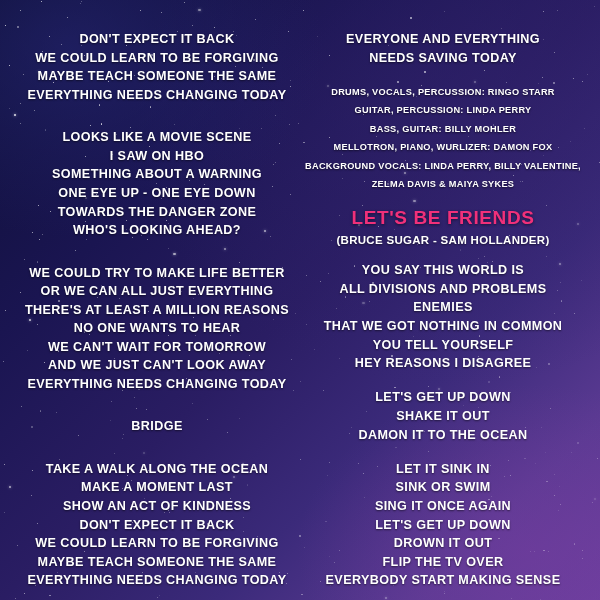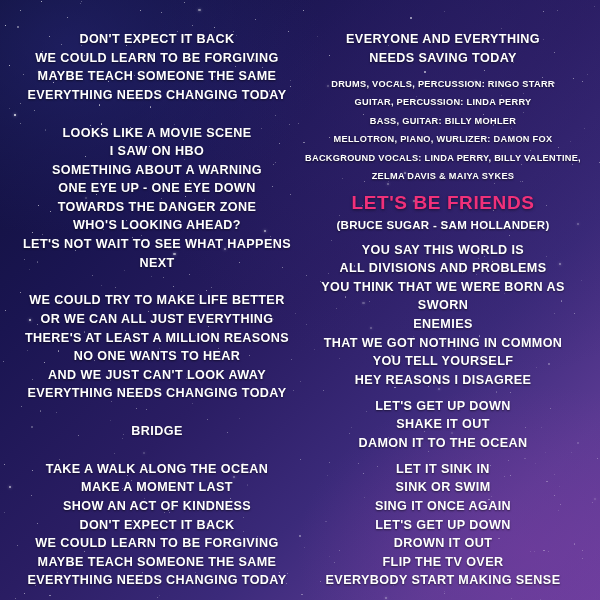--- a/index.html
+++ b/index.html
@@ -522,30 +522,30 @@
 
       <div class="gap-l"></div>
 
       <div class="block lyric">
         <span class="line">LOOKS LIKE A MOVIE SCENE</span>
         <span class="line">I SAW ON HBO</span>
         <span class="line">SOMETHING ABOUT A WARNING</span>
         <span class="line">ONE EYE UP - ONE EYE DOWN</span>
         <span class="line">TOWARDS THE DANGER ZONE</span>
         <span class="line">WHO'S LOOKING AHEAD?</span>
-        <span class="line">LET'S NOT WAIT TO SEE WHAT HAPPENS NEXT</span>
       </div>
 
       <div class="gap-l"></div>
 
       <div class="block lyric">
         <span class="line">WE COULD TRY TO MAKE LIFE BETTER</span>
         <span class="line">OR WE CAN ALL JUST EVERYTHING</span>
         <span class="line">THERE'S AT LEAST A MILLION REASONS</span>
         <span class="line">NO ONE WANTS TO HEAR</span>
+        <span class="line">WE CAN'T WAIT FOR TOMORROW</span>
         <span class="line">AND WE JUST CAN'T LOOK AWAY</span>
         <span class="line">EVERYTHING NEEDS CHANGING TODAY</span>
       </div>
 
       <div class="gap-l"></div>
 
       <div class="block lyric">
         <span class="line">BRIDGE</span>
       </div>
 
@@ -584,21 +584,20 @@
       <div class="block">
         <span class="line song-title">LET'S BE FRIENDS</span>
         <span class="line song-sub">(BRUCE SUGAR - SAM HOLLANDER)</span>
       </div>
 
       <div class="gap-m"></div>
 
       <div class="block lyric">
         <span class="line">YOU SAY THIS WORLD IS</span>
         <span class="line">ALL DIVISIONS AND PROBLEMS</span>
-        <span class="line">YOU THINK THAT WE WERE BORN AS SWORN</span>
         <span class="line">ENEMIES</span>
         <span class="line">THAT WE GOT NOTHING IN COMMON</span>
         <span class="line">YOU TELL YOURSELF</span>
         <span class="line">HEY REASONS I DISAGREE</span>
       </div>
 
       <div class="gap-l"></div>
 
       <div class="block lyric">
         <span class="line">LET'S GET UP DOWN</span>

